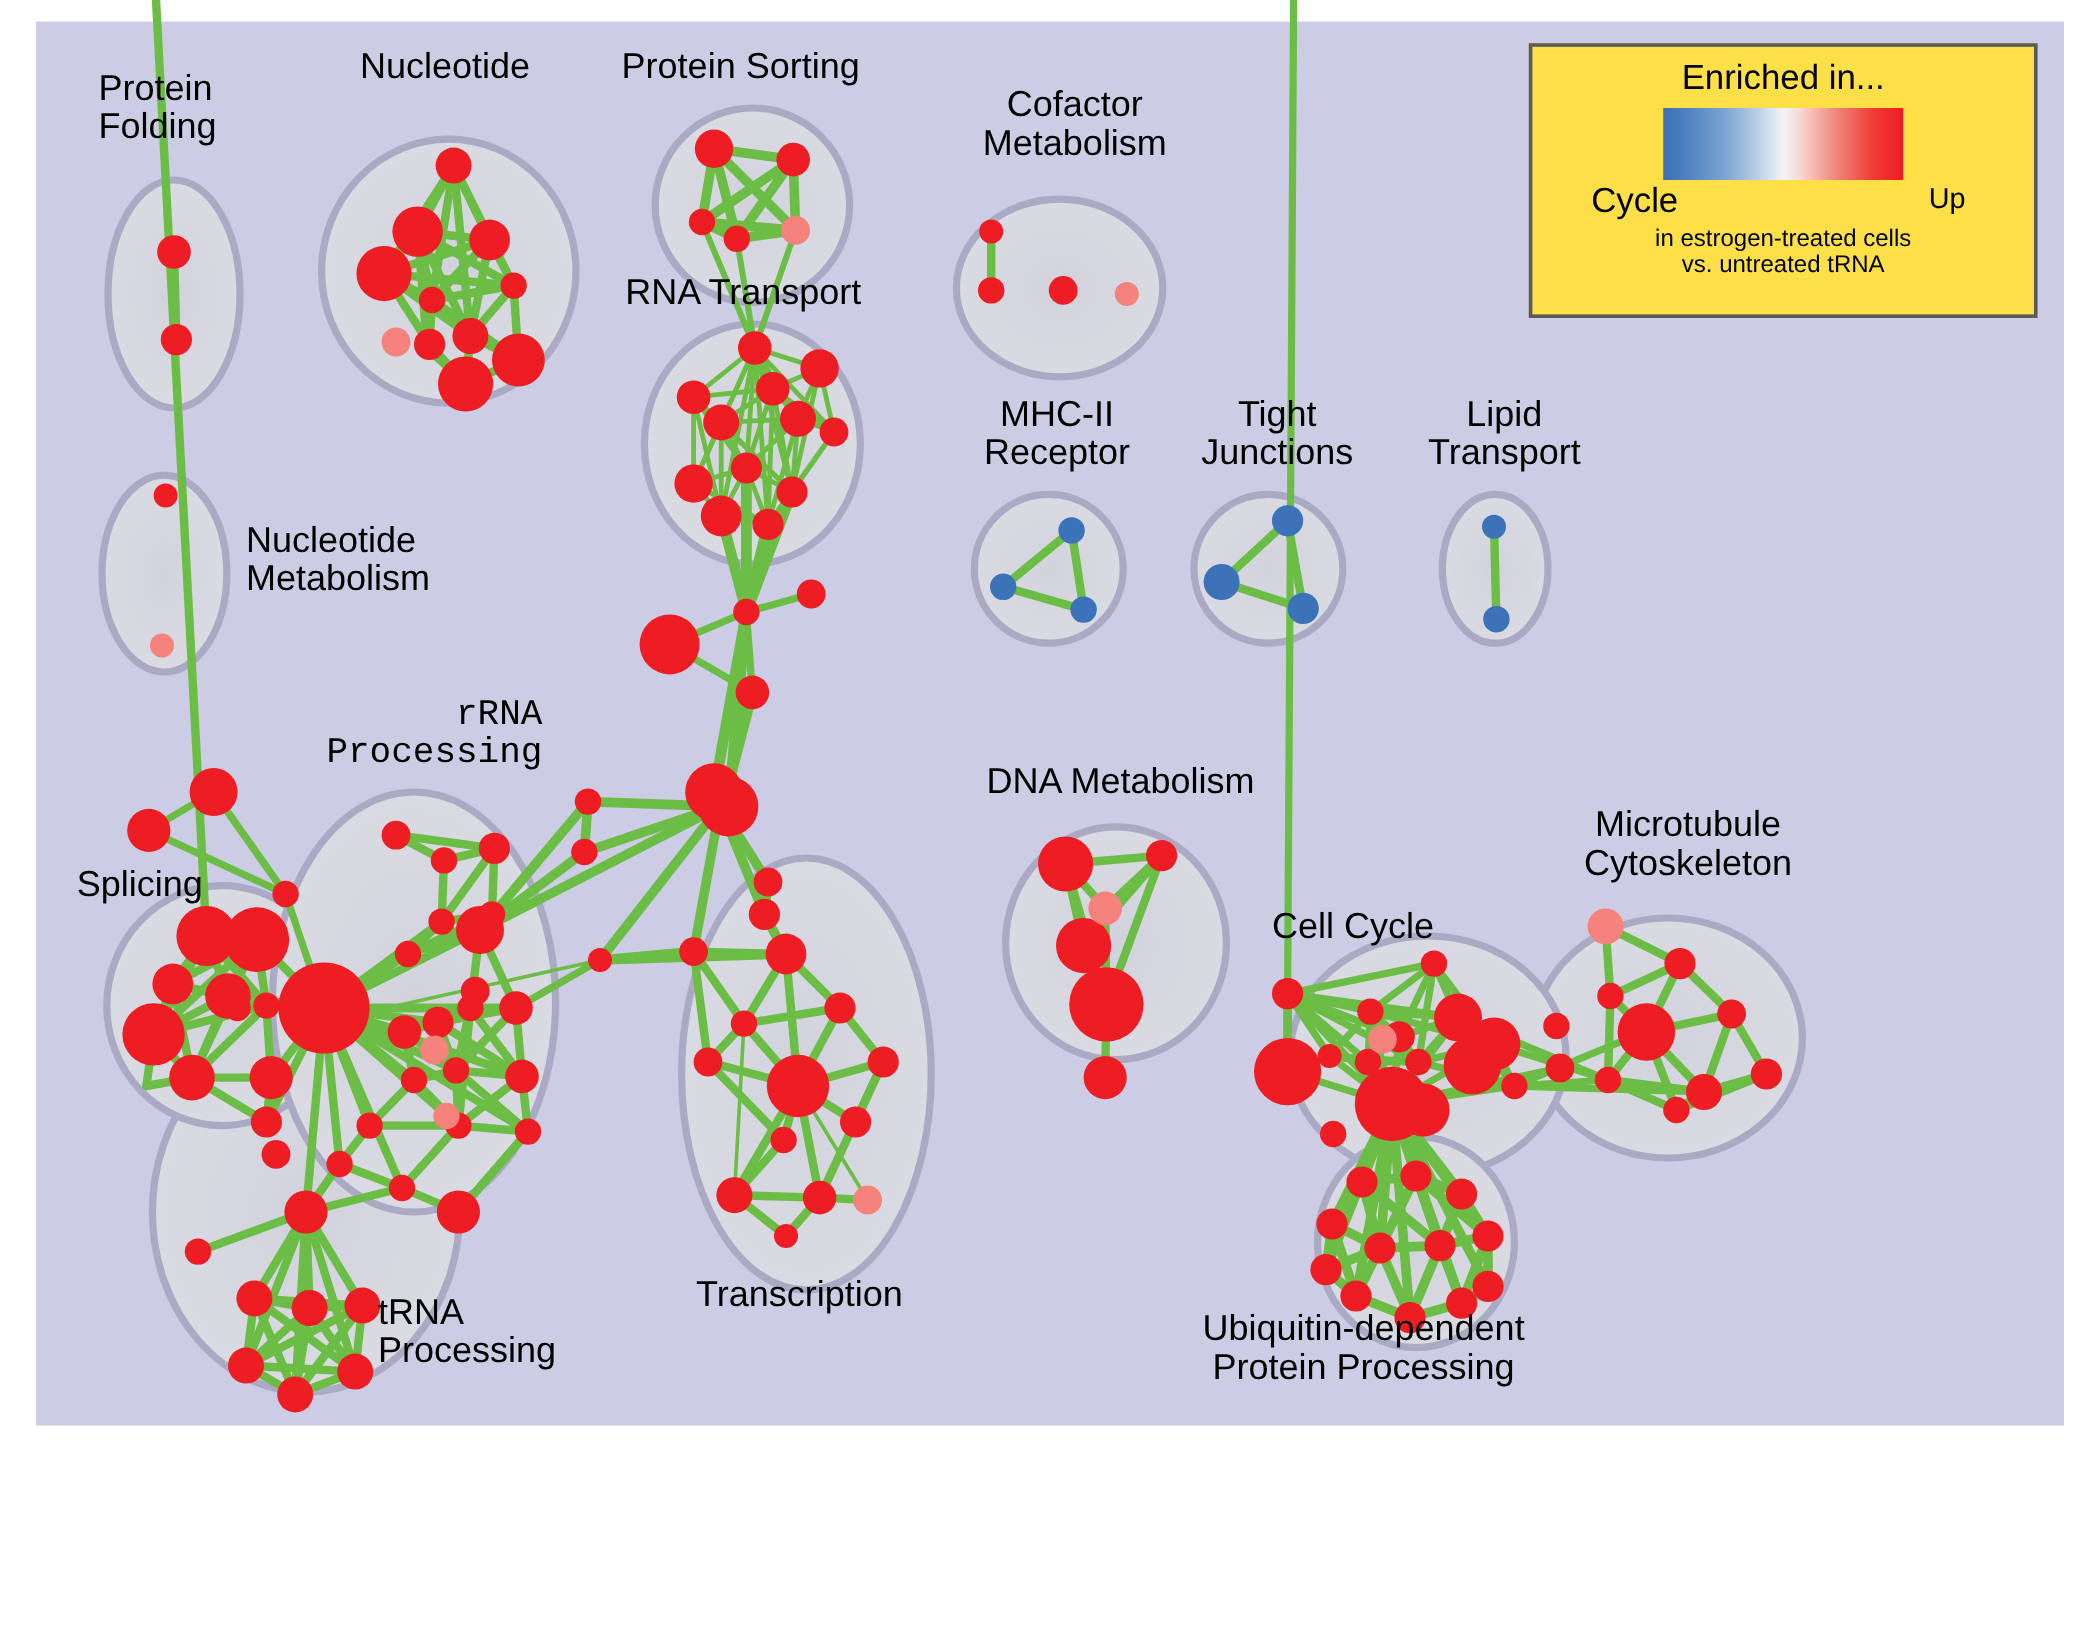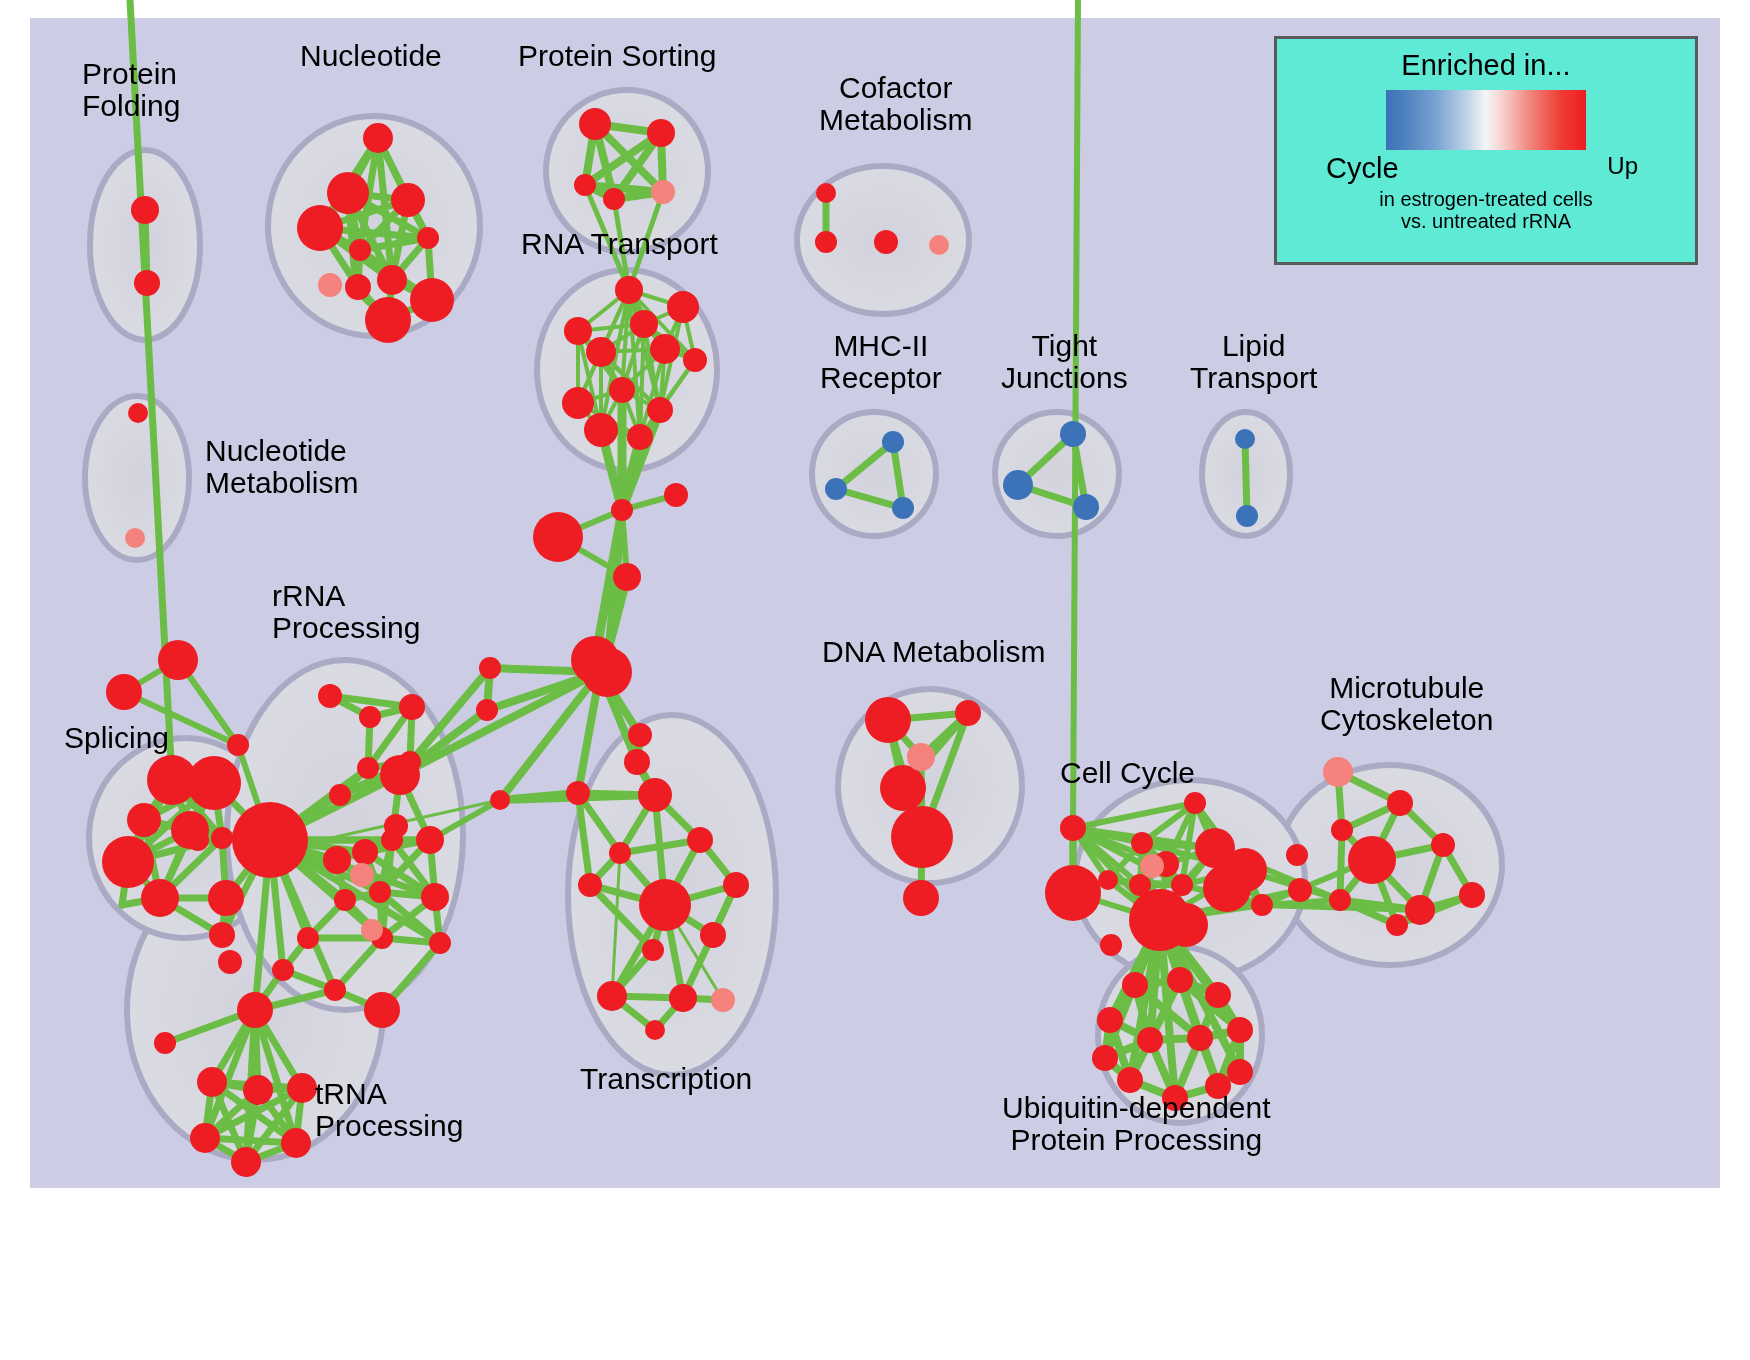--- a/index.html
+++ b/index.html
@@ -39,21 +39,21 @@
     font-family: "Liberation Sans", sans-serif;
   }
   
   #legend {
     position: absolute;
     left: 1274px;
     top: 36px;
     width: 424px;
     height: 229px;
     border: 3px solid #5a5a5a;
-    background: #5eead4;
+    background: #fde047;
     box-sizing: border-box;
   }
   #legend-title {
     text-align: center;
     font-size: 29px;
     color: #000;
     margin-top: 10px;
   }
   #legend-bar {
     margin: 8px auto 0 auto;
@@ -812,37 +812,37 @@
   <div class="cluster-label" style="left:819px; top:72px; text-align:center;">Cofactor
 Metabolism</div>
   <div class="cluster-label" style="left:205px; top:435px;">Nucleotide
 Metabolism</div>
   <div class="cluster-label" style="left:820px; top:330px; text-align:center;">MHC-II
 Receptor</div>
   <div class="cluster-label" style="left:1001px;top:330px; text-align:center;">Tight
 Junctions</div>
   <div class="cluster-label" style="left:1190px;top:330px; text-align:center;">Lipid
 Transport</div>
-  <div class="cluster-label" style="left:272px; top:580px; text-align:left;">rRNA
+  <div class="cluster-label" style="left:272px; top:580px; text-align:right;font-family:Liberation Mono, monospace;">rRNA
 Processing</div>
   <div class="cluster-label" style="left:64px;  top:722px;">Splicing</div>
   <div class="cluster-label" style="left:315px; top:1078px;">tRNA
 Processing</div>
   <div class="cluster-label" style="left:580px; top:1063px;">Transcription</div>
   <div class="cluster-label" style="left:822px; top:636px;">DNA Metabolism</div>
   <div class="cluster-label" style="left:1060px;top:757px;">Cell Cycle</div>
   <div class="cluster-label" style="left:1320px;top:672px; text-align:center;">Microtubule
 Cytoskeleton</div>
   <div class="cluster-label" style="left:1002px;top:1092px; text-align:center;">Ubiquitin-dependent
 Protein Processing</div>
 
   <div id="legend">
     <div id="legend-title">Enriched in...</div>
     <div id="legend-bar"></div>
     <div id="legend-ends">
       <span id="legend-down">Cycle</span>
       <span id="legend-up">Up</span>
     </div>
     <div class="legend-sub">in estrogen-treated cells</div>
-    <div class="legend-sub">vs. untreated rRNA</div>
+    <div class="legend-sub">vs. untreated tRNA</div>
   </div>
 
 </div>
 
 </body></html>

